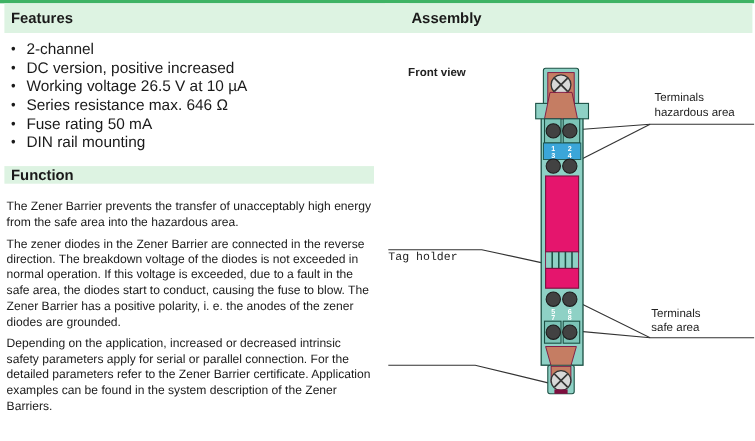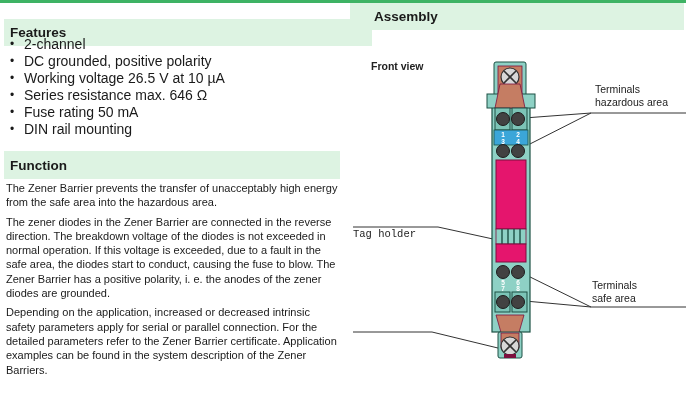--- a/index.html
+++ b/index.html
@@ -1,23 +1,23 @@
 <!DOCTYPE html>
 <html style="--green-bar: #ddf3e2; --green-line: #3eb364; --text: #1a1a1a; --teal: #8ed1c5; --teal-dark: #7cc4b7; --outline: #1c5044; --magenta: #e5156d; --magenta-dark: #7c0f3e; --salmon: #c57d63; --blue: #3ba6d9; --screw: #d8d8d8; --screw-dark: #424242; --line: #333333;"><head>
 <meta charset="utf-8">
 <style>
   html,body{margin:0;padding:0;background:#fff;}
   #page{position:relative;width:686px;height:401px;background:#ffffff;overflow:hidden;
         font-family:"Liberation Sans",sans-serif;color:var(--text,#1a1a1a);}
   .topline{position:absolute;left:0;top:0;width:686px;height:3px;background:var(--green-line);}
   .bar{position:absolute;height:27px;background:var(--green-bar);display:flex;align-items:center;
        font-weight:bold;font-size:13.5px;}
-  #bar-features{left:4px;top:19px;width:368px;padding-left:6px;box-sizing:border-box;}
+  #bar-features{left:4px;top:3px;width:368px;padding-left:6px;box-sizing:border-box;}
   #bar-assembly{left:350px;top:3px;width:334px;padding-left:24px;box-sizing:border-box;}
-  #bar-function{left:4px;top:151px;width:336px;height:28px;padding-left:6px;box-sizing:border-box;text-align:center;}
+  #bar-function{left:4px;top:151px;width:336px;height:16px;padding-left:6px;box-sizing:border-box;text-align:center;}
   ul.features{position:absolute;left:10px;top:36px;margin:0;padding:0;list-style:none;}
   ul.features li{font-size:14px;line-height:17px;padding-left:14px;position:relative;}
   ul.features li::before{content:"•";position:absolute;left:0;top:0;font-size:12px;}
   .funcText{position:absolute;left:6px;top:181px;width:334px;font-size:11px;line-height:14.3px;}
   .funcText p{margin:0 0 5px 0;}
   .dlabel{position:absolute;font-size:10.5px;line-height:13px;color:#222;}
   .dlabel.bold{font-weight:bold;}
   svg{position:absolute;left:343px;top:40px;}
   svg text{font-family:"Liberation Sans",sans-serif;font-weight:bold;fill:#ffffff;}
 </style>
@@ -26,21 +26,21 @@
 
 <div id="page">
   <div class="topline"></div>
 
   <div class="bar" id="bar-features">
     <span>Features</span>
   </div>
 
   <ul class="features">
     <li>2-channel</li>
-    <li>DC grounded, positive polarity</li>
+    <li>DC version, positive increased</li>
     <li>Working voltage 26.5 V at 10 µA</li>
     <li>Series resistance max. 646 Ω</li>
     <li>Fuse rating 50 mA</li>
     <li>DIN rail mounting</li>
   </ul>
 
   <div class="bar" id="bar-function">
     <span>Function</span>
   </div>
 

